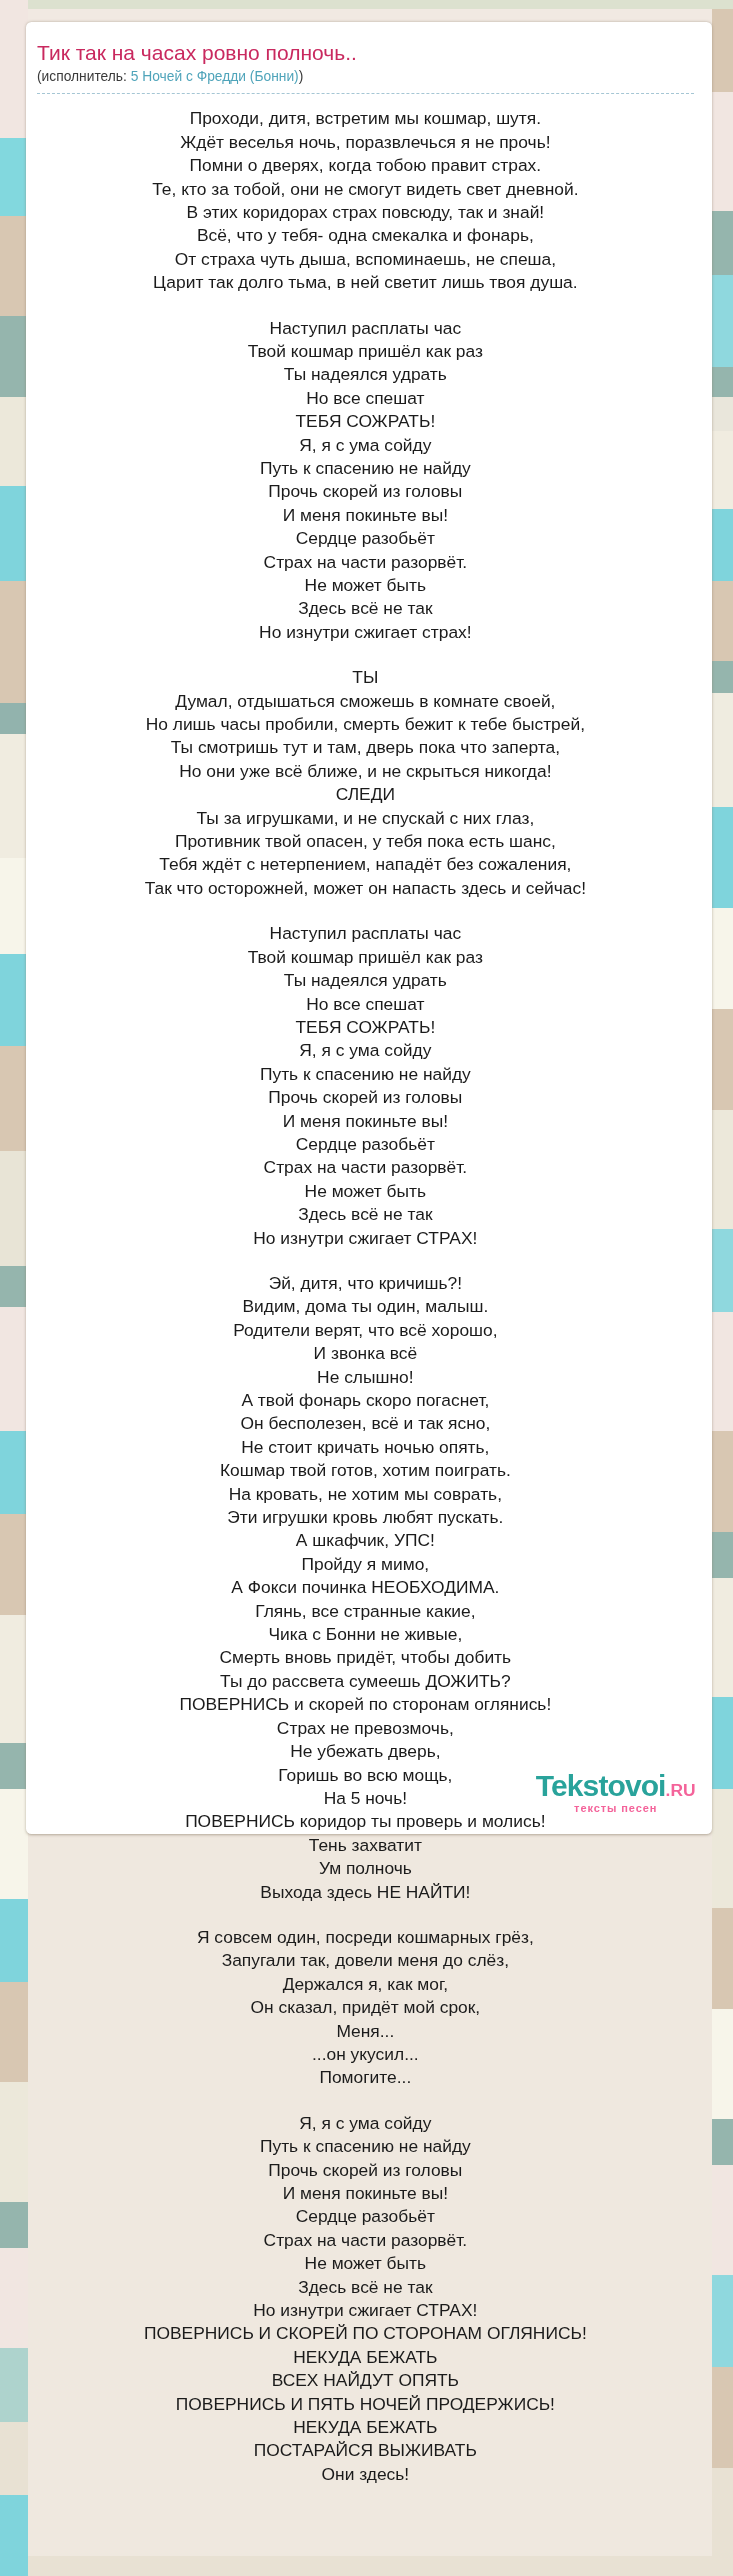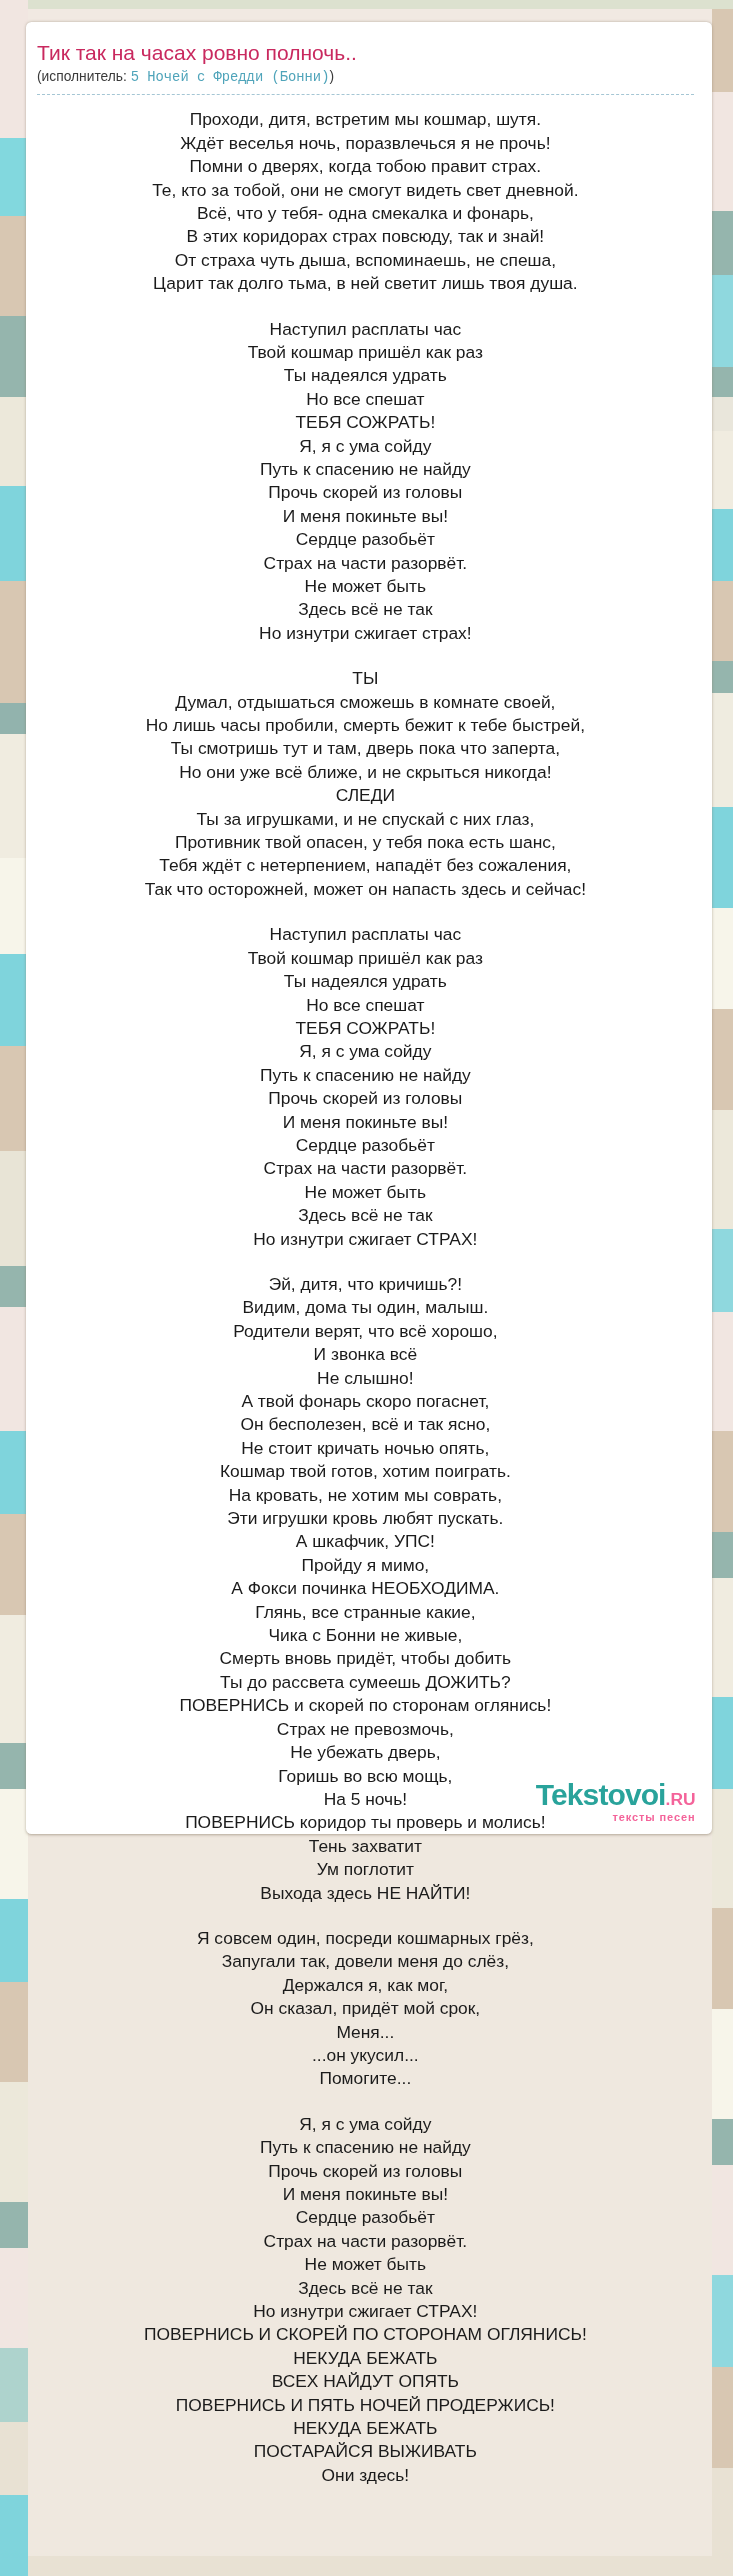--- a/index.html
+++ b/index.html
@@ -45,26 +45,26 @@
     padding:18.3px 18.3px 0 11px;
   }
   .song-title{
     margin:0;font-size:21px;font-weight:400;color:#c9295f;line-height:26px;
     letter-spacing:0px;
   }
   .subtitle-row{
     margin:0;padding:2.8px 0 9.2px 0;font-size:13.8px;color:#3a3a3a;
     border-bottom:0.9px dashed #a5c6d4;
   }
-  .performer-link{color:#4fa4ba;text-decoration:none;cursor:pointer;font-family:Liberation Mono, monospace;}
+  .performer-link{color:#4fa4ba;text-decoration:none;cursor:pointer;}
   .lyrics{margin-top:13px;font-size:17.4px;color:#1b1b1b;}
   .stanza{margin:0 0 22px 0;text-align:center;}
   .line{line-height:23.4px;white-space:pre;}
   .logo{
-    position:absolute;right:16.5px;bottom:11px;text-align:right;line-height:1;cursor:pointer;
+    position:absolute;right:16.5px;bottom:20px;text-align:center;line-height:1;cursor:pointer;
   }
   .logo-main{
     font-size:30px;font-weight:700;color:#29a39b;letter-spacing:-0.9px;
   }
   .logo-ru{
     font-size:17.4px;font-weight:700;color:#f4639a;letter-spacing:0;
   }
   .logo-tagline{
     margin-top:1.8px;font-size:11px;font-weight:700;color:#f4639a;letter-spacing:0.9px;
   }
@@ -78,22 +78,22 @@
 <div class="card">
   <h1 class="song-title">Тик так на часах ровно полночь..</h1>
   <div class="subtitle-row"><span>(исполнитель: </span><span class="performer-link">5 Ночей с Фредди (Бонни)</span><span>)</span></div>
 
   <div class="lyrics">
       <div class="stanza">
         <div class="line">Проходи, дитя, встретим мы кошмар, шутя.</div>
         <div class="line">Ждёт веселья ночь, поразвлечься я не прочь!</div>
         <div class="line">Помни о дверях, когда тобою правит страх.</div>
         <div class="line">Те, кто за тобой, они не смогут видеть свет дневной.</div>
+        <div class="line">В этих коридорах страх повсюду, так и знай!</div>
         <div class="line">Всё, что у тебя- одна смекалка и фонарь,</div>
-        <div class="line">В этих коридорах страх повсюду, так и знай!</div>
         <div class="line">От страха чуть дыша, вспоминаешь, не спеша,</div>
         <div class="line">Царит так долго тьма, в ней светит лишь твоя душа.</div>
       </div>
       <div class="stanza">
         <div class="line">Наступил расплаты час</div>
         <div class="line">Твой кошмар пришёл как раз</div>
         <div class="line">Ты надеялся удрать</div>
         <div class="line">Но все спешат</div>
         <div class="line">ТЕБЯ СОЖРАТЬ!</div>
         <div class="line">Я, я с ума сойду</div>
@@ -153,21 +153,21 @@
         <div class="line">Чика с Бонни не живые,</div>
         <div class="line">Смерть вновь придёт, чтобы добить</div>
         <div class="line">Ты до рассвета сумеешь ДОЖИТЬ?</div>
         <div class="line">ПОВЕРНИСЬ и скорей по сторонам оглянись!</div>
         <div class="line">Страх не превозмочь,</div>
         <div class="line">Не убежать дверь,</div>
         <div class="line">Горишь во всю мощь,</div>
         <div class="line">На 5 ночь!</div>
         <div class="line">ПОВЕРНИСЬ коридор ты проверь и молись!</div>
         <div class="line">Тень захватит</div>
-        <div class="line">Ум поглотит</div>
+        <div class="line">Ум полночь</div>
         <div class="line">Выхода здесь НЕ НАЙТИ!</div>
       </div>
       <div class="stanza">
         <div class="line">Я совсем один, посреди кошмарных грёз,</div>
         <div class="line">Запугали так, довели меня до слёз,</div>
         <div class="line">Держался я, как мог,</div>
         <div class="line">Он сказал, придёт мой срок,</div>
         <div class="line">Меня...</div>
         <div class="line">...он укусил...</div>
         <div class="line">Помогите...</div>

